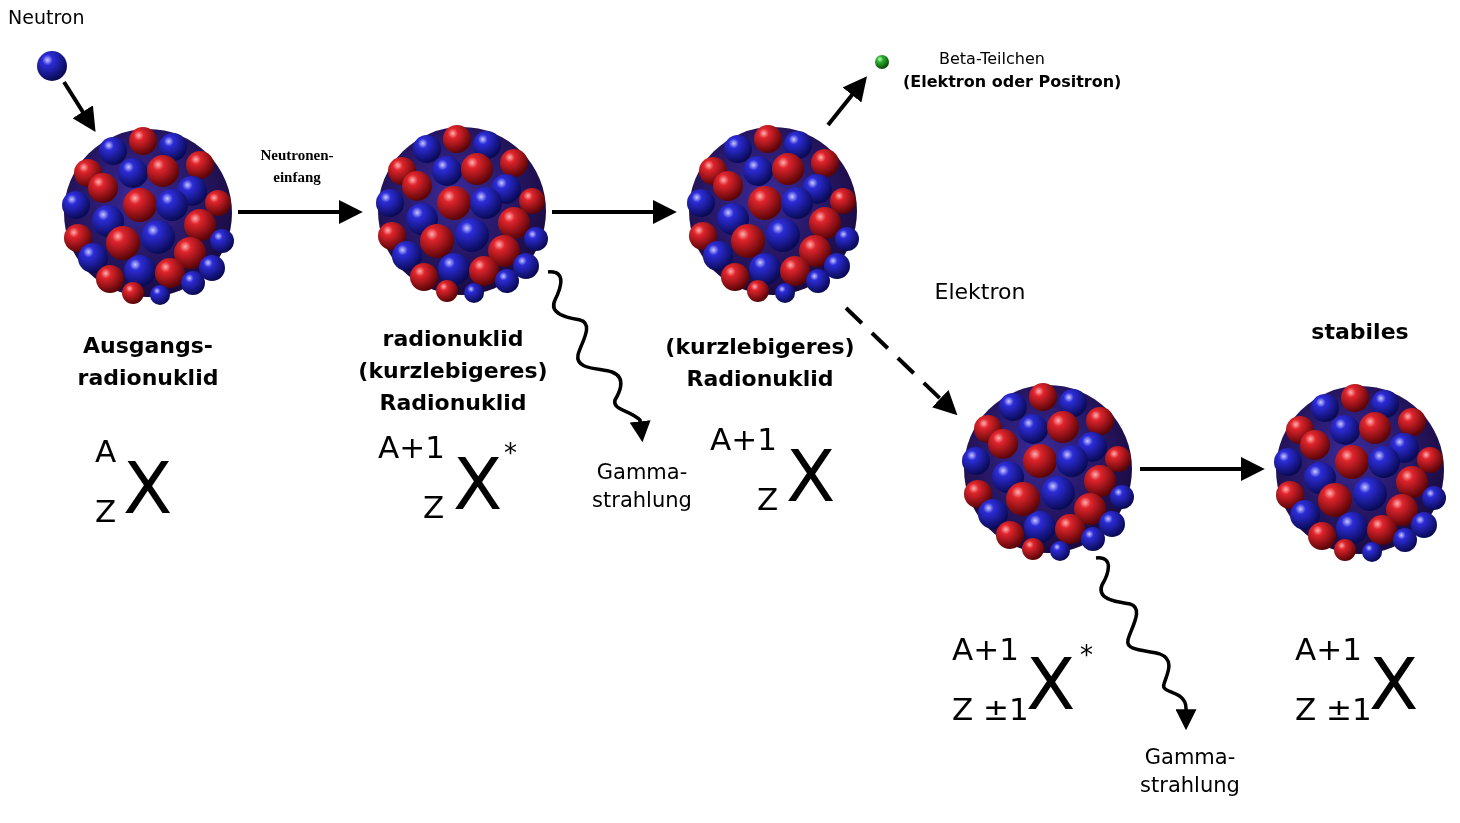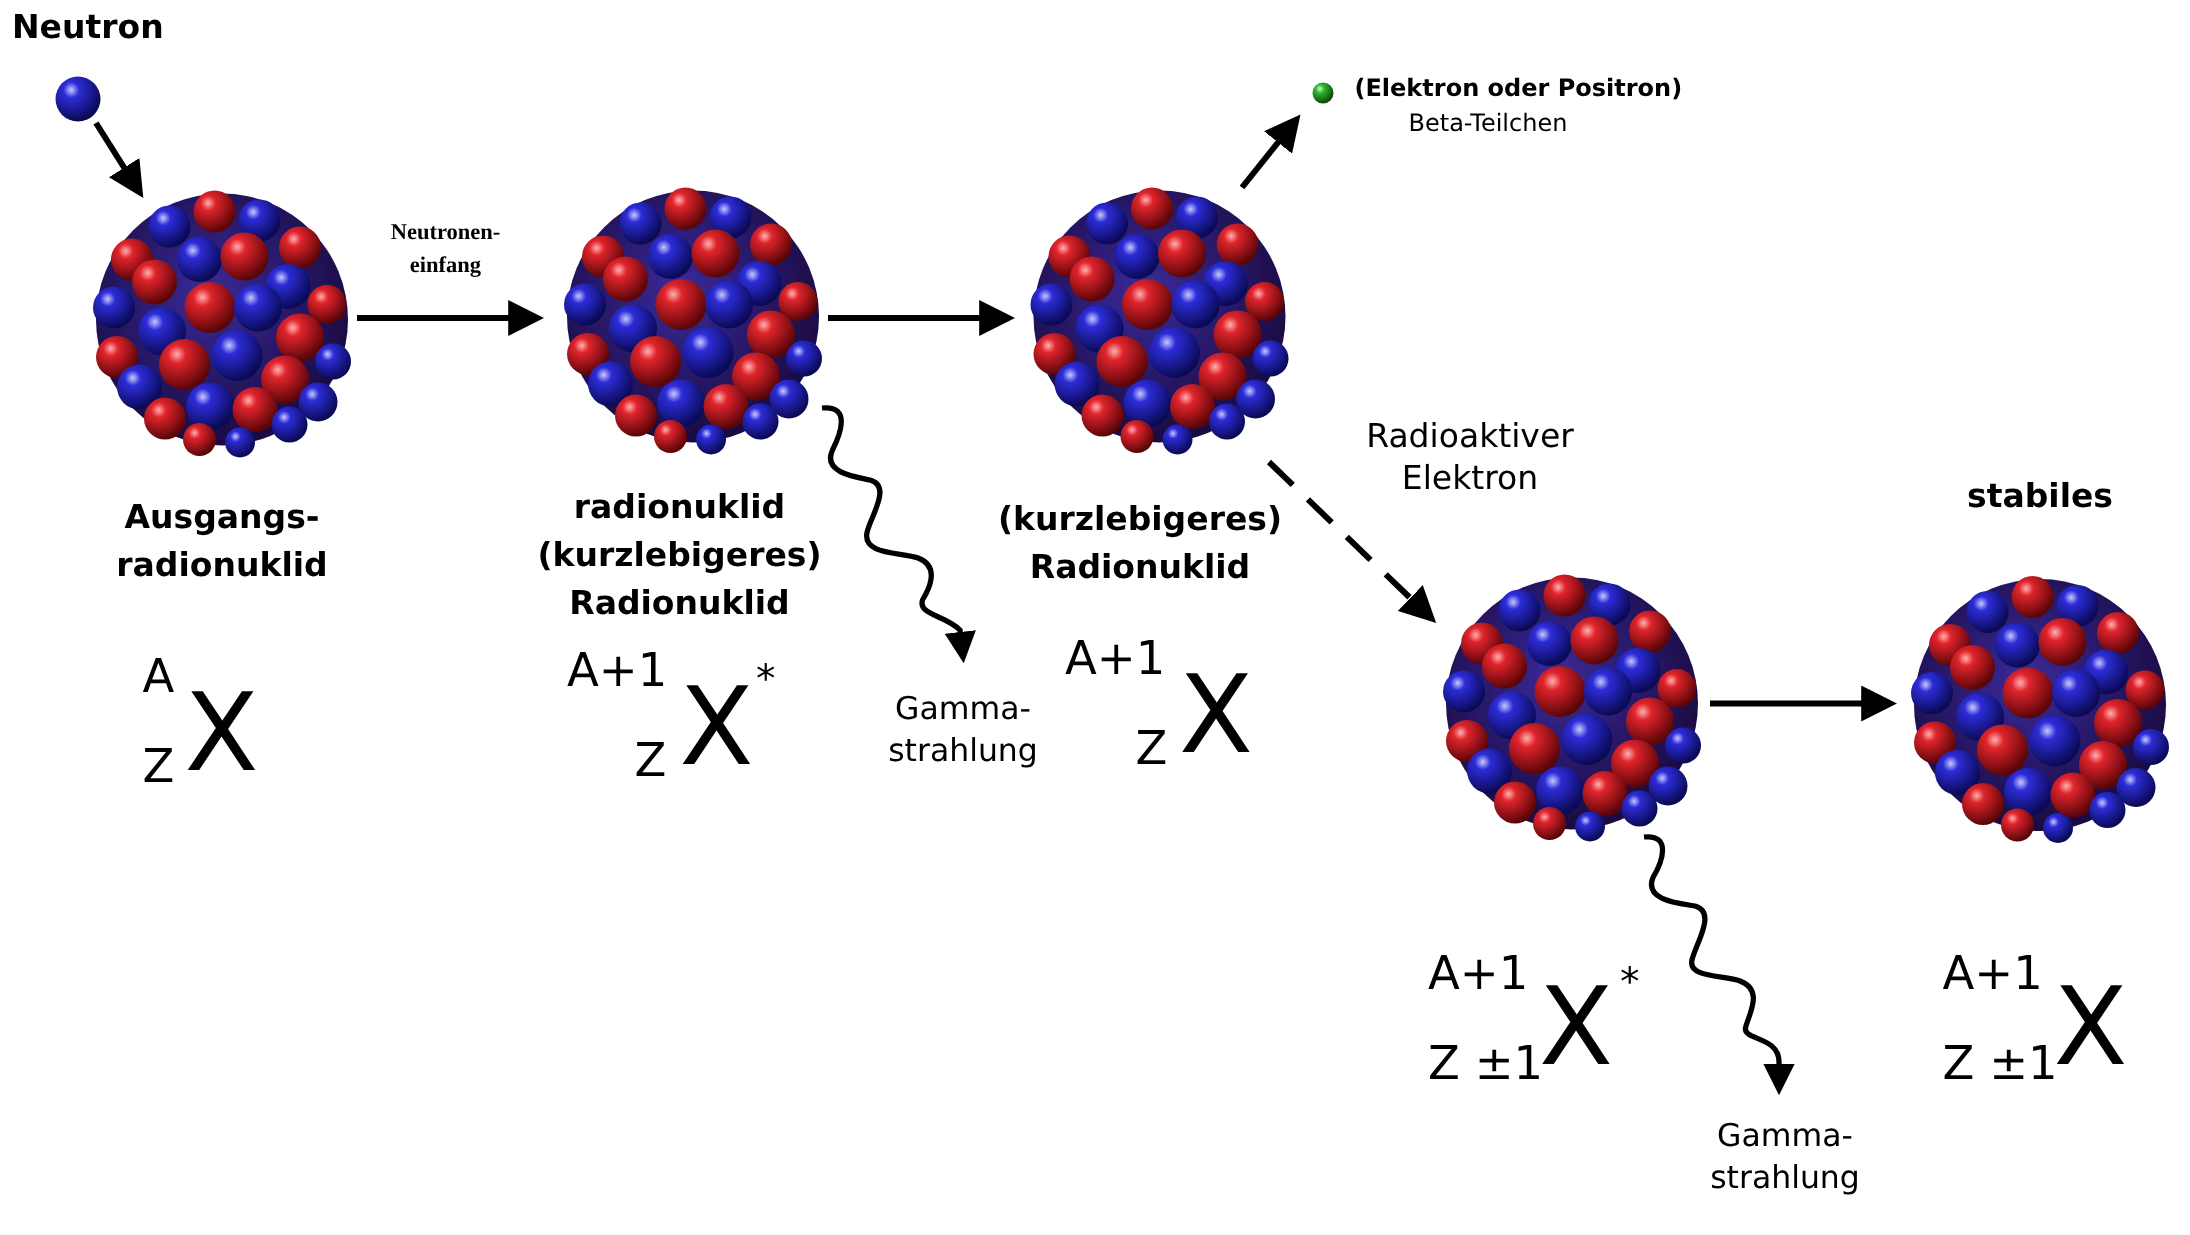--- a/index.html
+++ b/index.html
@@ -1,18 +1,18 @@
 <!DOCTYPE html>
 <html><head>
 <meta charset="utf-8">
 <style>
   html, body { margin:0; padding:0; background:#ffffff; }
   body { width:1460px; height:823px; position:relative; overflow:hidden; font-family:"DejaVu Sans", sans-serif; color:#000; }
   .abs { position:absolute; }
-  .title-neutron { left:8px; top:6px; font-size:22px; font-weight:bold; }
+  .title-neutron { left:8px; top:6px; font-size:19px; font-weight:normal; }
   .small-bold { font-size:15px; font-weight:bold; text-align:center; line-height:22px;font-family:Liberation Serif, serif; }
   .label-bold { font-size:22px; font-weight:bold; text-align:center; line-height:32px; }
   .label-normal { font-size:22px; text-align:center; line-height:28px; }
   .beta-text { font-size:16px; line-height:23px; }
   .nuclide { position:absolute; }
   .nuclide .sup, .nuclide .sub { position:absolute; font-size:31px; line-height:31px; white-space:nowrap; }
   .nuclide .sym { position:absolute; font-size:72px; line-height:72px; }
   .nuclide .star { position:absolute; font-size:26px; line-height:26px; }
   svg.layer { position:absolute; left:0; top:0; }
 </style>
@@ -100,26 +100,25 @@
 </svg>
 
 <div class="abs title-neutron">Neutron</div>
 
 <div class="abs small-bold" style="left:232px; top:144px; width:130px;">
   <div>Neutronen-</div>
   <div>einfang</div>
 </div>
 
 <div class="abs beta-text" style="left:903px; top:47px; width:260px;">
+  <div style="padding-left:36px;">Beta-Teilchen</div>
   <div style="font-weight:bold;">(Elektron oder Positron)</div>
-  <div style="padding-left:36px;">Beta-Teilchen</div>
 </div>
 
 <div class="abs label-normal" style="left:880px; top:278px; width:200px;">
-  <div>Radioaktiver</div>
   <div>Elektron</div>
 </div>
 
 <div class="abs label-bold" style="left:48px; top:330px; width:200px;text-align:center;">
   <div>Ausgangs-</div>
   <div>radionuklid</div>
 </div>
 <div class="abs label-bold" style="left:333px; top:323px; width:240px;">
   <div>radionuklid</div>
   <div>(kurzlebigeres)</div>

